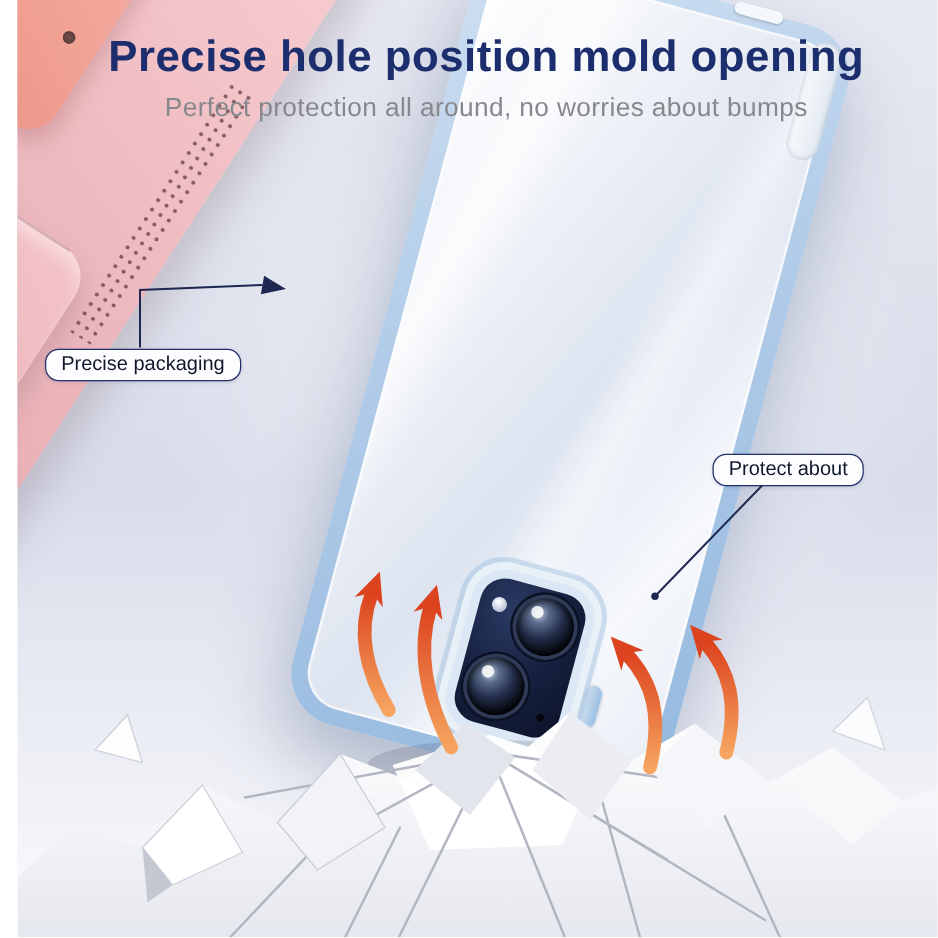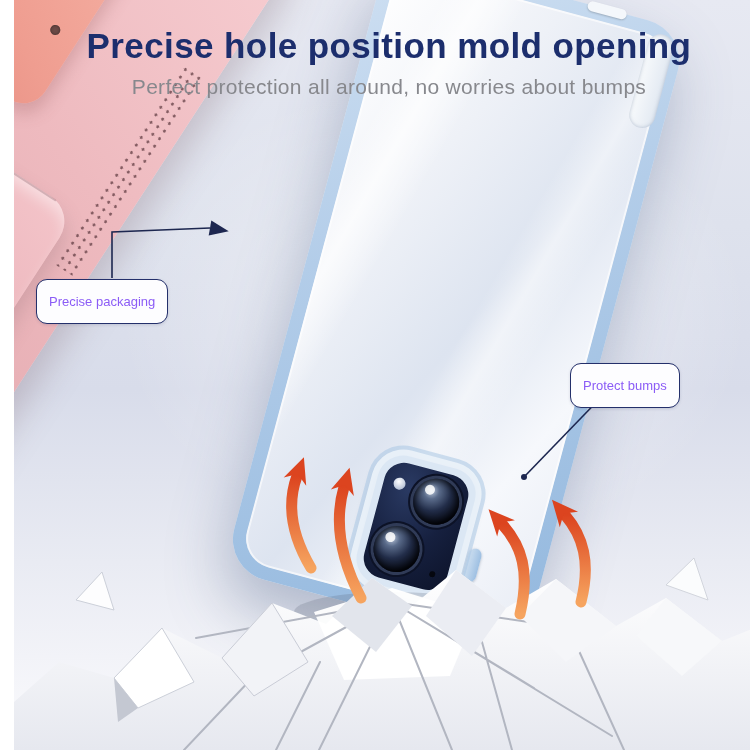--- a/index.html
+++ b/index.html
@@ -75,21 +75,21 @@
     background:radial-gradient(circle at 40% 35%, #ffffff, #b9c4d8 70%);}
   .mic{position:absolute;right:12px;bottom:14px;width:6px;height:6px;border-radius:50%;
     background:#05070f;}
 
   
   .ground{position:absolute;inset:0;z-index:5;pointer-events:none;}
   .overlay{position:absolute;inset:0;z-index:6;pointer-events:none;}
 
   
   .callout{position:absolute;z-index:9;background:#fdfdff;border:1px solid #24306b;border-radius:11px;
-    padding:14px 12px;font-size:13px;color:#8b5cf6;white-space:nowrap;box-shadow:0 1px 3px rgba(40,50,90,.15);}
+    padding:3px 12px;font-size:16px;color:#0f172a;white-space:nowrap;box-shadow:0 1px 3px rgba(40,50,90,.15);}
   .co-left{left:22px;top:279px;}
   .co-right{left:556px;top:363px;}
 </style>
 </head>
 <body>
 
 <div class="stage">
 
   <div class="pink-wrap">
     <div class="pink-back"></div>
@@ -163,16 +163,16 @@
 
   <div class="headline">
     <div class="title">Precise hole position mold opening</div>
     <div class="subtitle">Perfect protection all around, no worries about bumps</div>
   </div>
 
   <div class="callout co-left">
     <span>Precise packaging</span>
   </div>
   <div class="callout co-right">
-    <span>Protect bumps</span>
+    <span>Protect about</span>
   </div>
 
 </div>
 
 </body></html>

